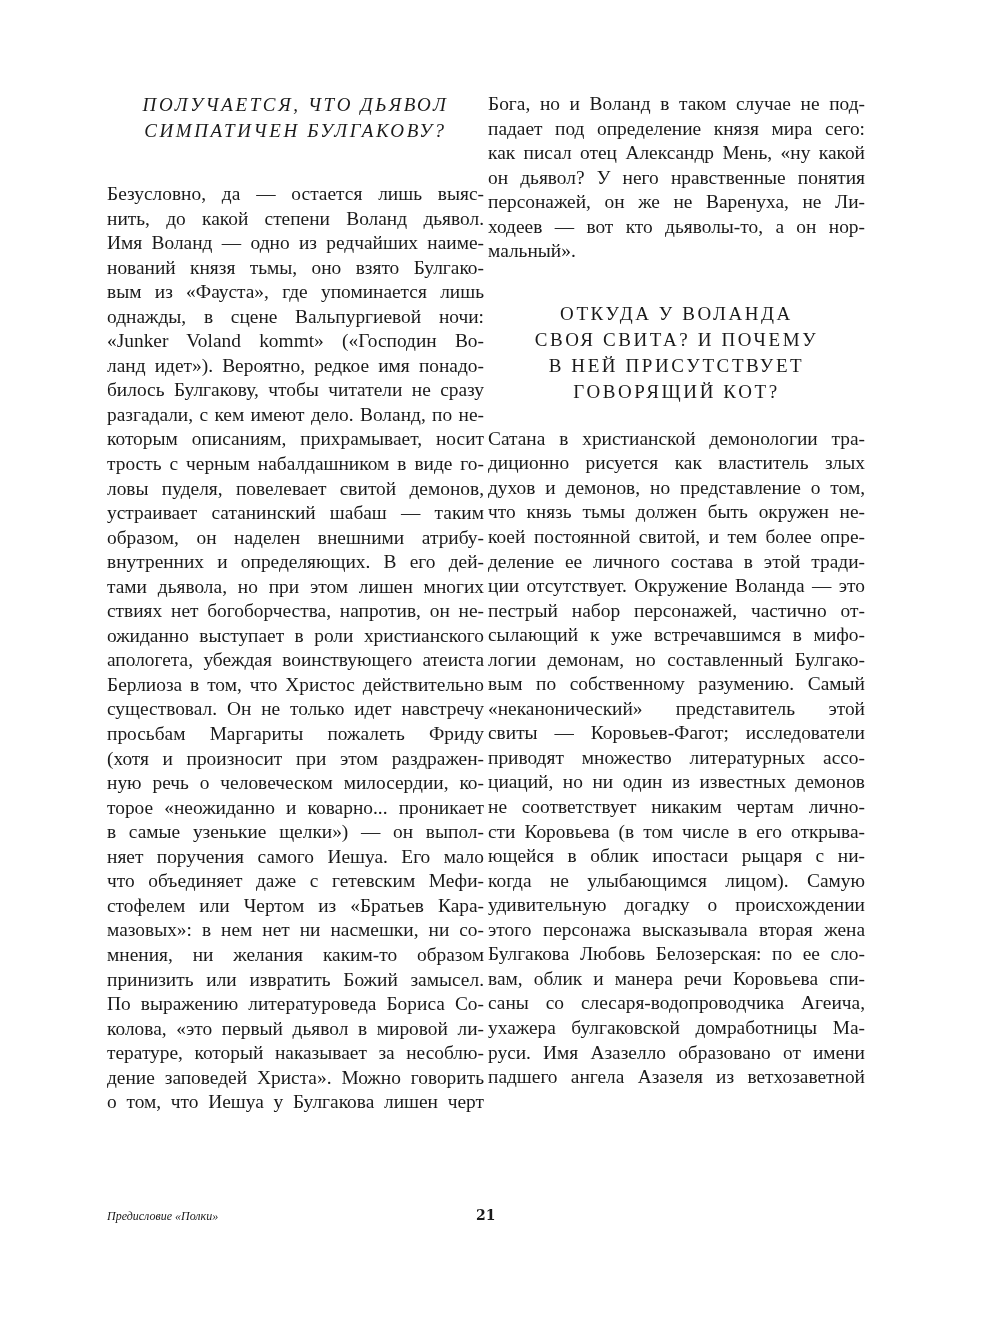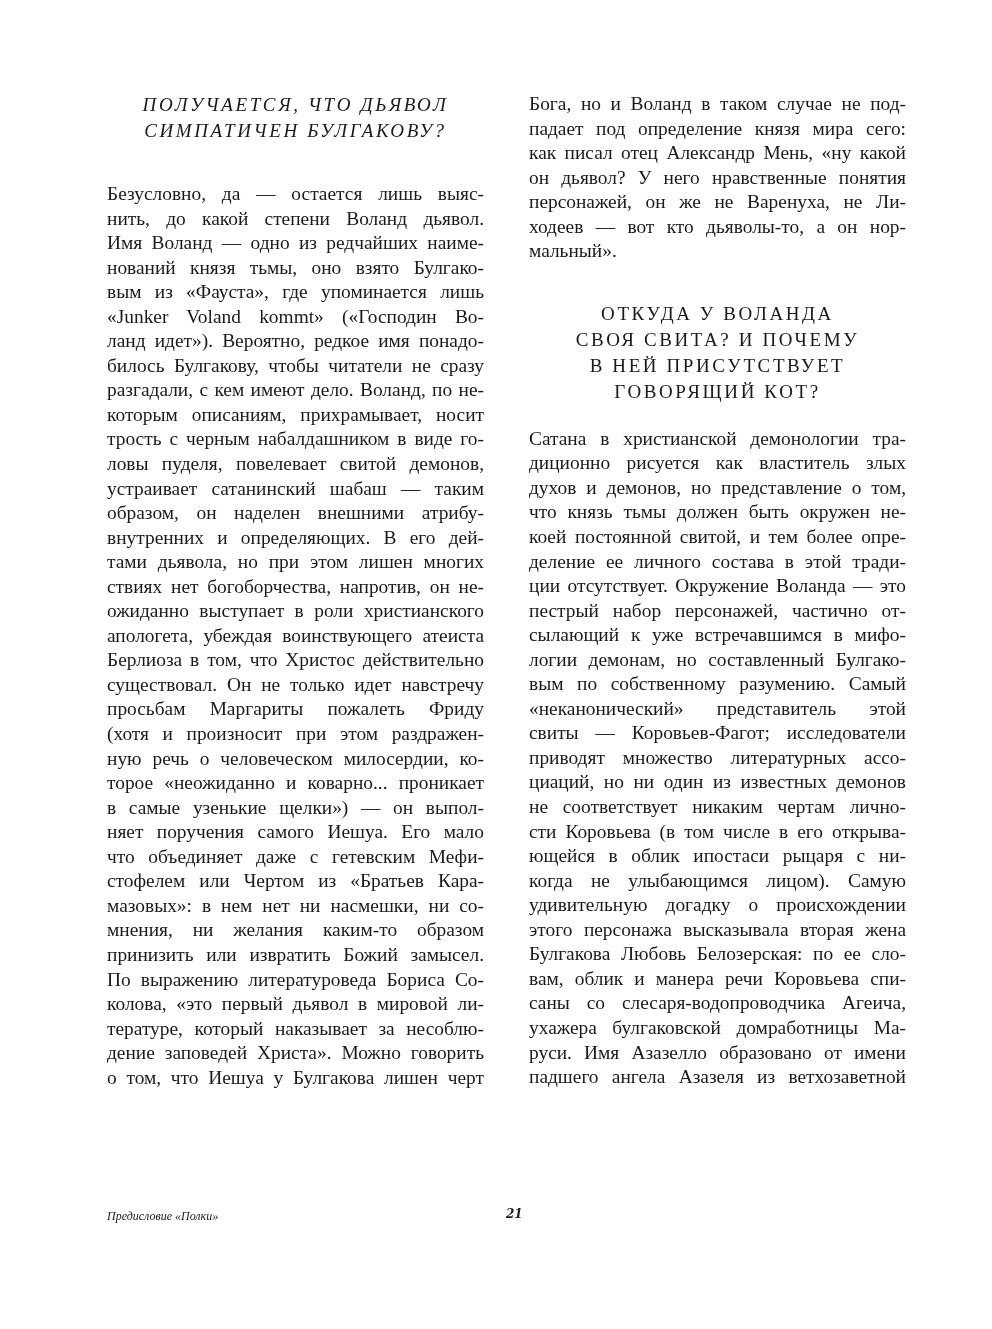--- a/index.html
+++ b/index.html
@@ -1,46 +1,47 @@
 <!DOCTYPE html>
 <html><head>
 <meta charset="utf-8">
 <style>
   html, body { margin: 0; padding: 0; background: #ffffff; }
   body { width: 992px; height: 1329px; position: relative; overflow: hidden;
          font-family: "Liberation Serif", "DejaVu Serif", serif; color: #1a1a1a; }
   .col { position: absolute; width: 377px; }
   .col.left { left: 107px; top: 92px; }
-  .col.right { left: 529px; top: 92px; }
+  .col.right { left: 488px; top: 92px; }
   .heading { text-align: center; font-size: 19px; letter-spacing: 2.6px; line-height: 26px;
              margin: 0; font-weight: normal; }
   .heading .hl { display: block; white-space: nowrap; }
   .body-lines { font-size: 19.4px; line-height: 24.55px; margin: 0; }
   .body-lines .ln { display: block; white-space: nowrap; text-align: justify; text-align-last: justify; height: 24.55px; }
   .body-lines .ln.last { text-align-last: left; }
   .left .heading { margin-bottom: 38px; font-style: italic; }
   .right .sec2 { margin-top: 37px; }
   .right .sec2 .heading { margin-bottom: 22px; }
   .footer-left { position: absolute; left: 107px; top: 1209px; font-style: italic; font-size: 12px; }
-  .footer-page { position: absolute; left: 506px; top: 1207px; font-weight: bold; font-size: 12px; font-family: "DejaVu Serif", serif; font-style: italic; }
+  .footer-page { position: absolute; left: 476px; top: 1207px; font-weight: bold; font-size: 14px; font-family: "DejaVu Serif", serif; }
 </style>
 </head>
 <body>
 
 <div class="col left">
   <h2 class="heading">
     <span class="hl">ПОЛУЧАЕТСЯ, ЧТО ДЬЯВОЛ</span>
     <span class="hl">СИМПАТИЧЕН БУЛГАКОВУ?</span>
   </h2>
   <p class="body-lines" id="left-lines">
       <span class="ln">Безусловно, да — остается лишь выяс-</span>
       <span class="ln">нить, до какой степени Воланд дьявол.</span>
       <span class="ln">Имя Воланд — одно из редчайших наиме-</span>
       <span class="ln">нований князя тьмы, оно взято Булгако-</span>
       <span class="ln">вым из «Фауста», где упоминается лишь</span>
+      <span class="ln">однажды, в сцене Вальпургиевой ночи:</span>
       <span class="ln">«Junker Voland kommt» («Господин Во-</span>
       <span class="ln">ланд идет»). Вероятно, редкое имя понадо-</span>
       <span class="ln">билось Булгакову, чтобы читатели не сразу</span>
       <span class="ln">разгадали, с кем имеют дело. Воланд, по не-</span>
       <span class="ln">которым описаниям, прихрамывает, носит</span>
       <span class="ln">трость с черным набалдашником в виде го-</span>
       <span class="ln">ловы пуделя, повелевает свитой демонов,</span>
       <span class="ln">устраивает сатанинский шабаш — таким</span>
       <span class="ln">образом, он наделен внешними атрибу-</span>
       <span class="ln">внутренних и определяющих. В его дей-</span>

